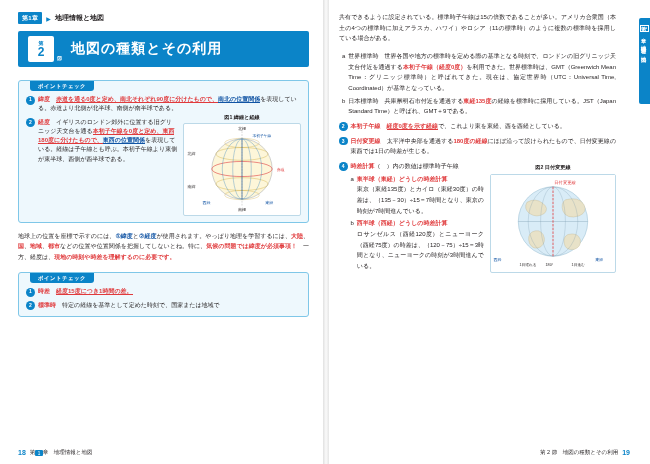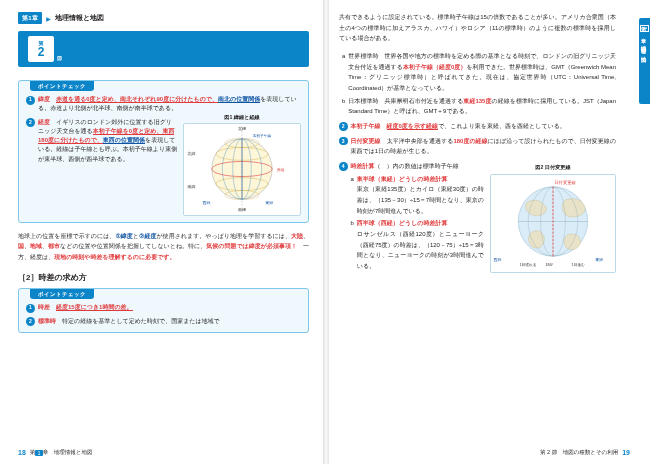--- a/index.html
+++ b/index.html
@@ -131,20 +131,21 @@
       <span class="chap-arrow">▶</span>
       <span class="chap-title">地理情報と地図</span>
     </div>
 
     <div class="title-bar">
       <div class="sec-box">
         <span class="s1">第</span>
         <span class="s2">2</span>
       </div>
       <div style="color:#fff;font-size:5px;font-weight:bold;margin-left:-6px;align-self:flex-end;padding-bottom:6px;">節</div>
+      <div class="sec-title">地図の種類とその利用</div>
     </div>
 
 
     <div class="point-box">
       <div class="point-tab">ポイントチェック</div>
 
       <div class="pt-item">
         <div class="pt-num">1</div>
         <div class="pt-txt">
           <span class="red">緯度</span>　<span class="red udl">赤道を通る0度と定め、南北それぞれ90度に分けたもので、</span><span class="blue bdl">南北の位置関係</span>を表現している。赤道より北側が北半球、南側が南半球である。
@@ -192,21 +193,20 @@
             </svg>
           </div>
         </div>
       </div>
     </div>
 
     <div class="body-para">
       地球上の位置を座標で示すのには、<span class="blue">①緯度</span>と<span class="blue">②経度</span>が使用されます。やっぱり地理を学習するには、<span class="red">大陸</span>、<span class="red">国</span>、<span class="red">地域</span>、<span class="red">都市</span>などの位置や位置関係を把握してしないとね。特に、<span class="red">気候の問題では緯度が必須事項！</span>　一方、経度は、<span class="red">現地の時刻や時差を理解するのに必要です。</span>
     </div>
 
-    <div class="head2">［2］時差の求め方</div>
 
     <div class="point-box">
       <div class="point-tab">ポイントチェック</div>
 
       <div class="pt-item">
         <div class="pt-num">1</div>
         <div class="pt-txt">
           <span class="red">時差</span>　<span class="red udl">経度15度につき1時間の差。</span>
         </div>
       </div>

